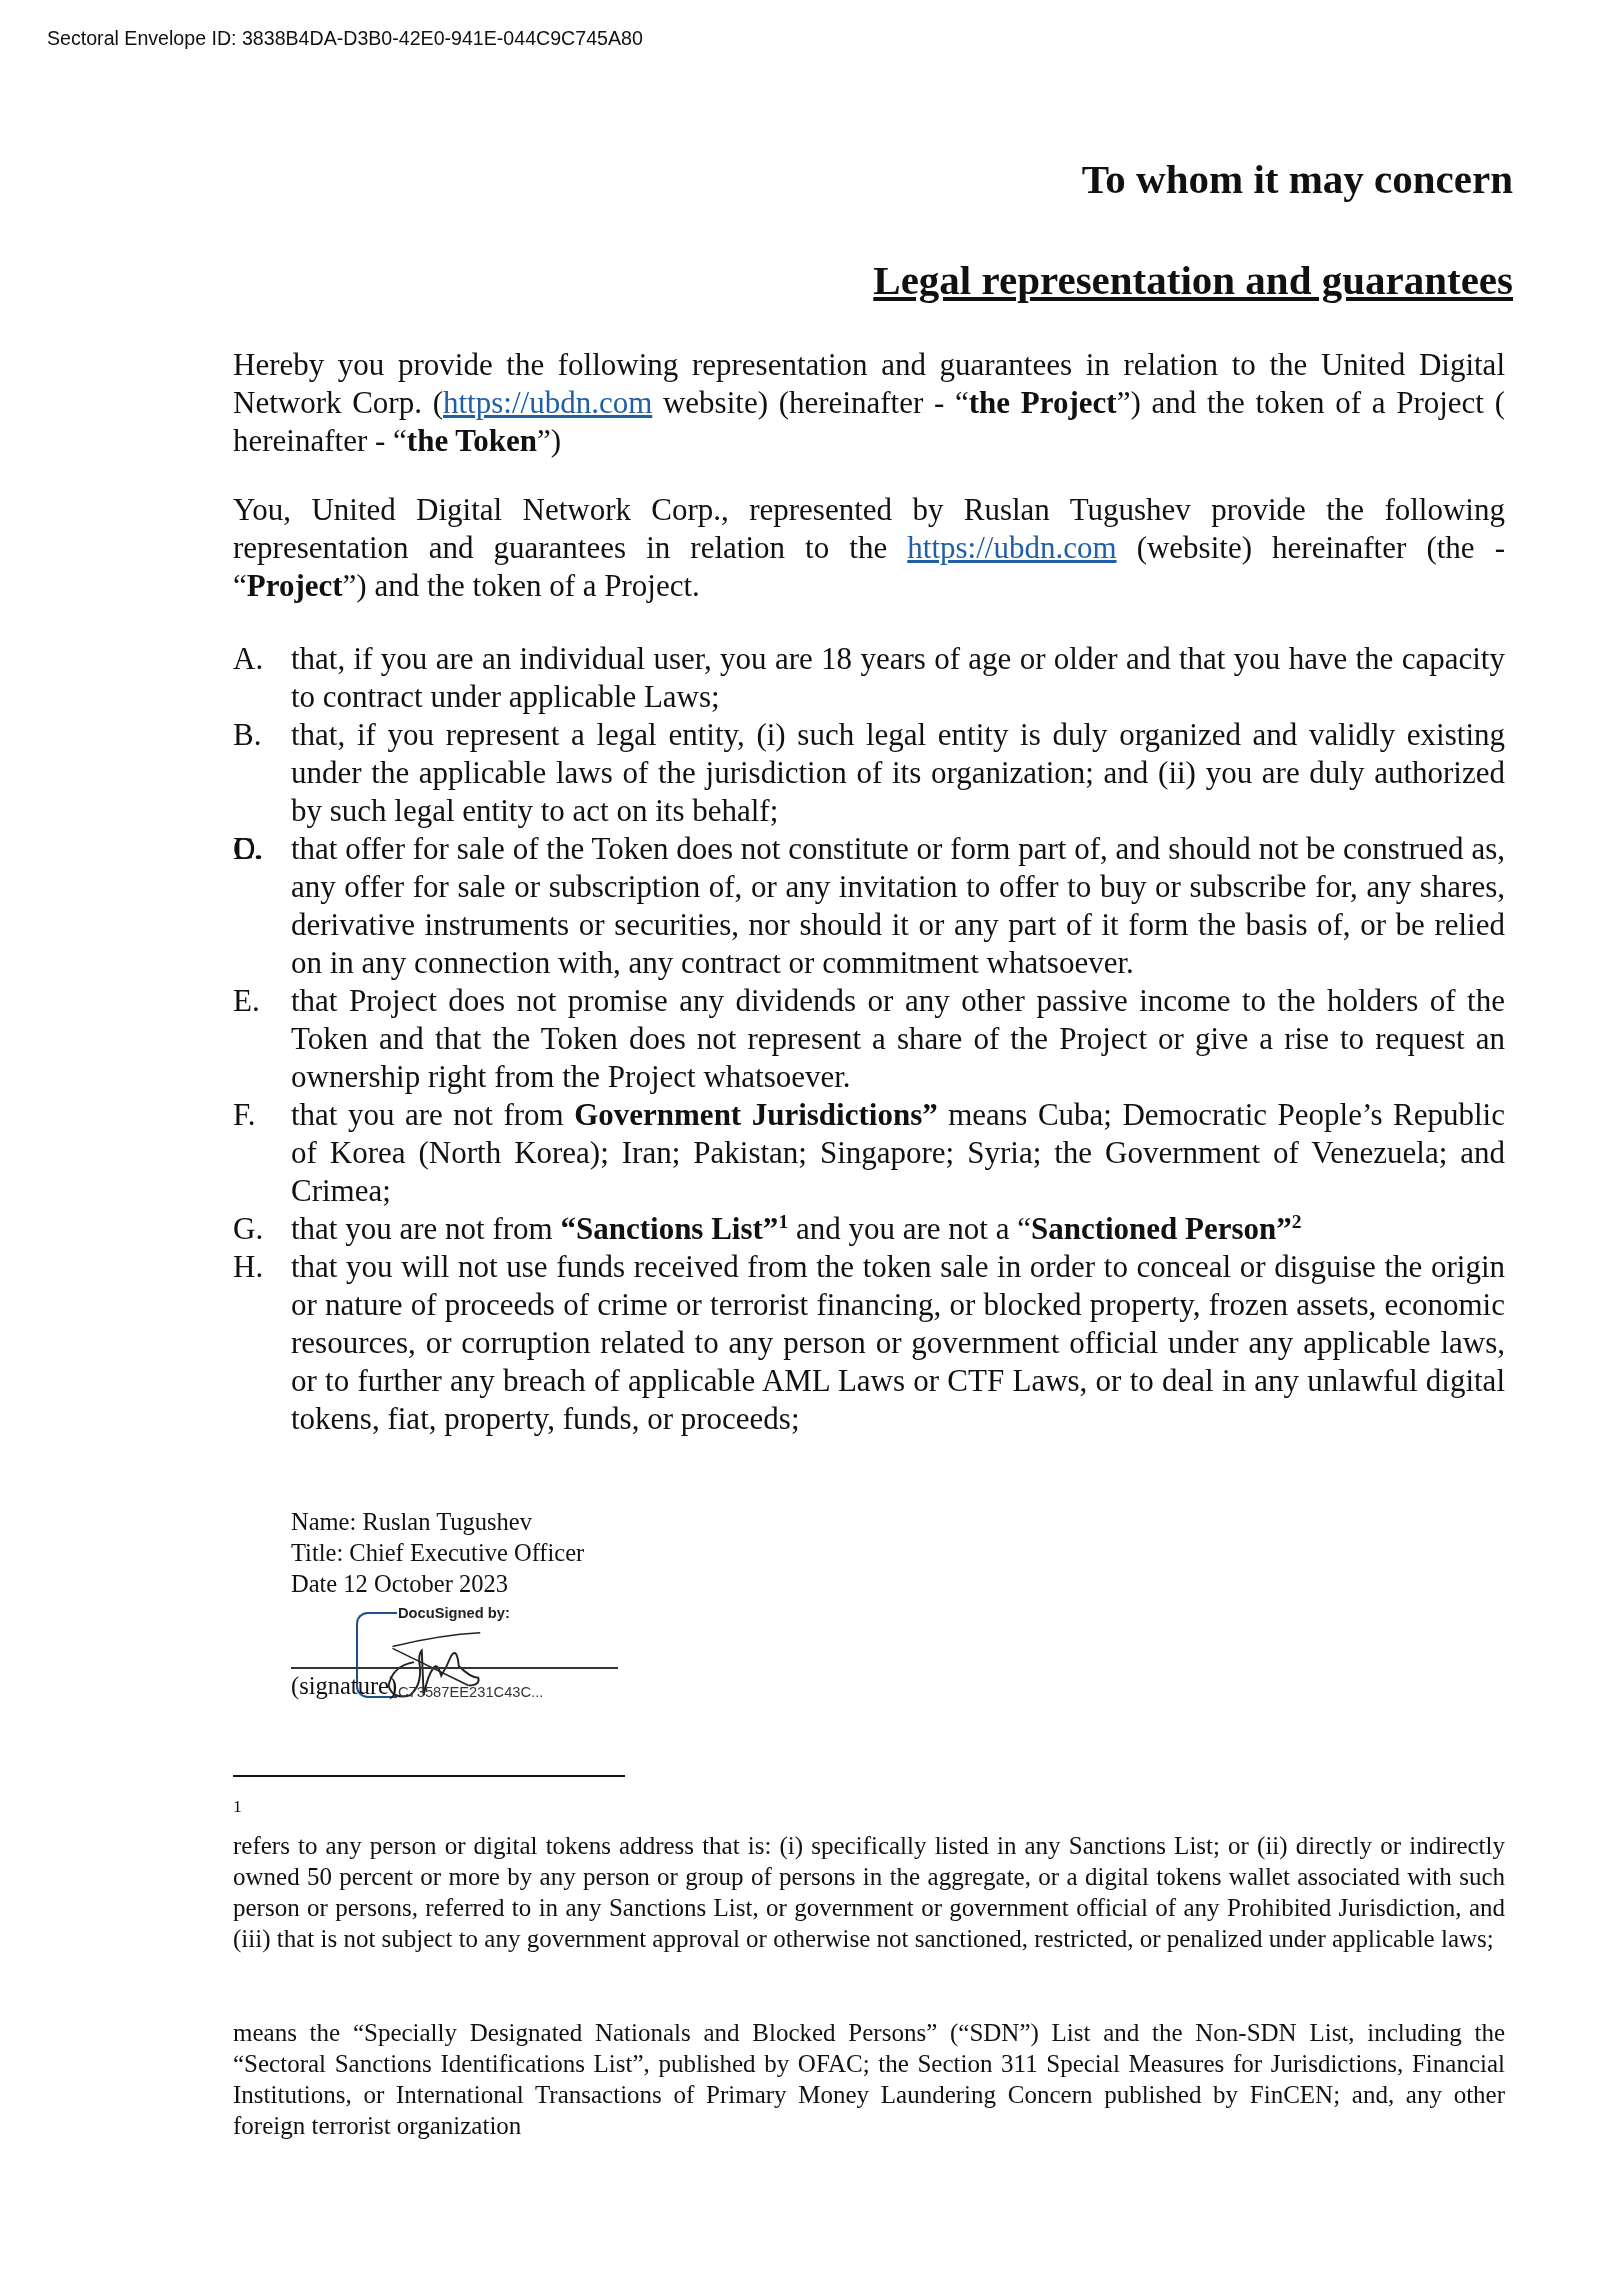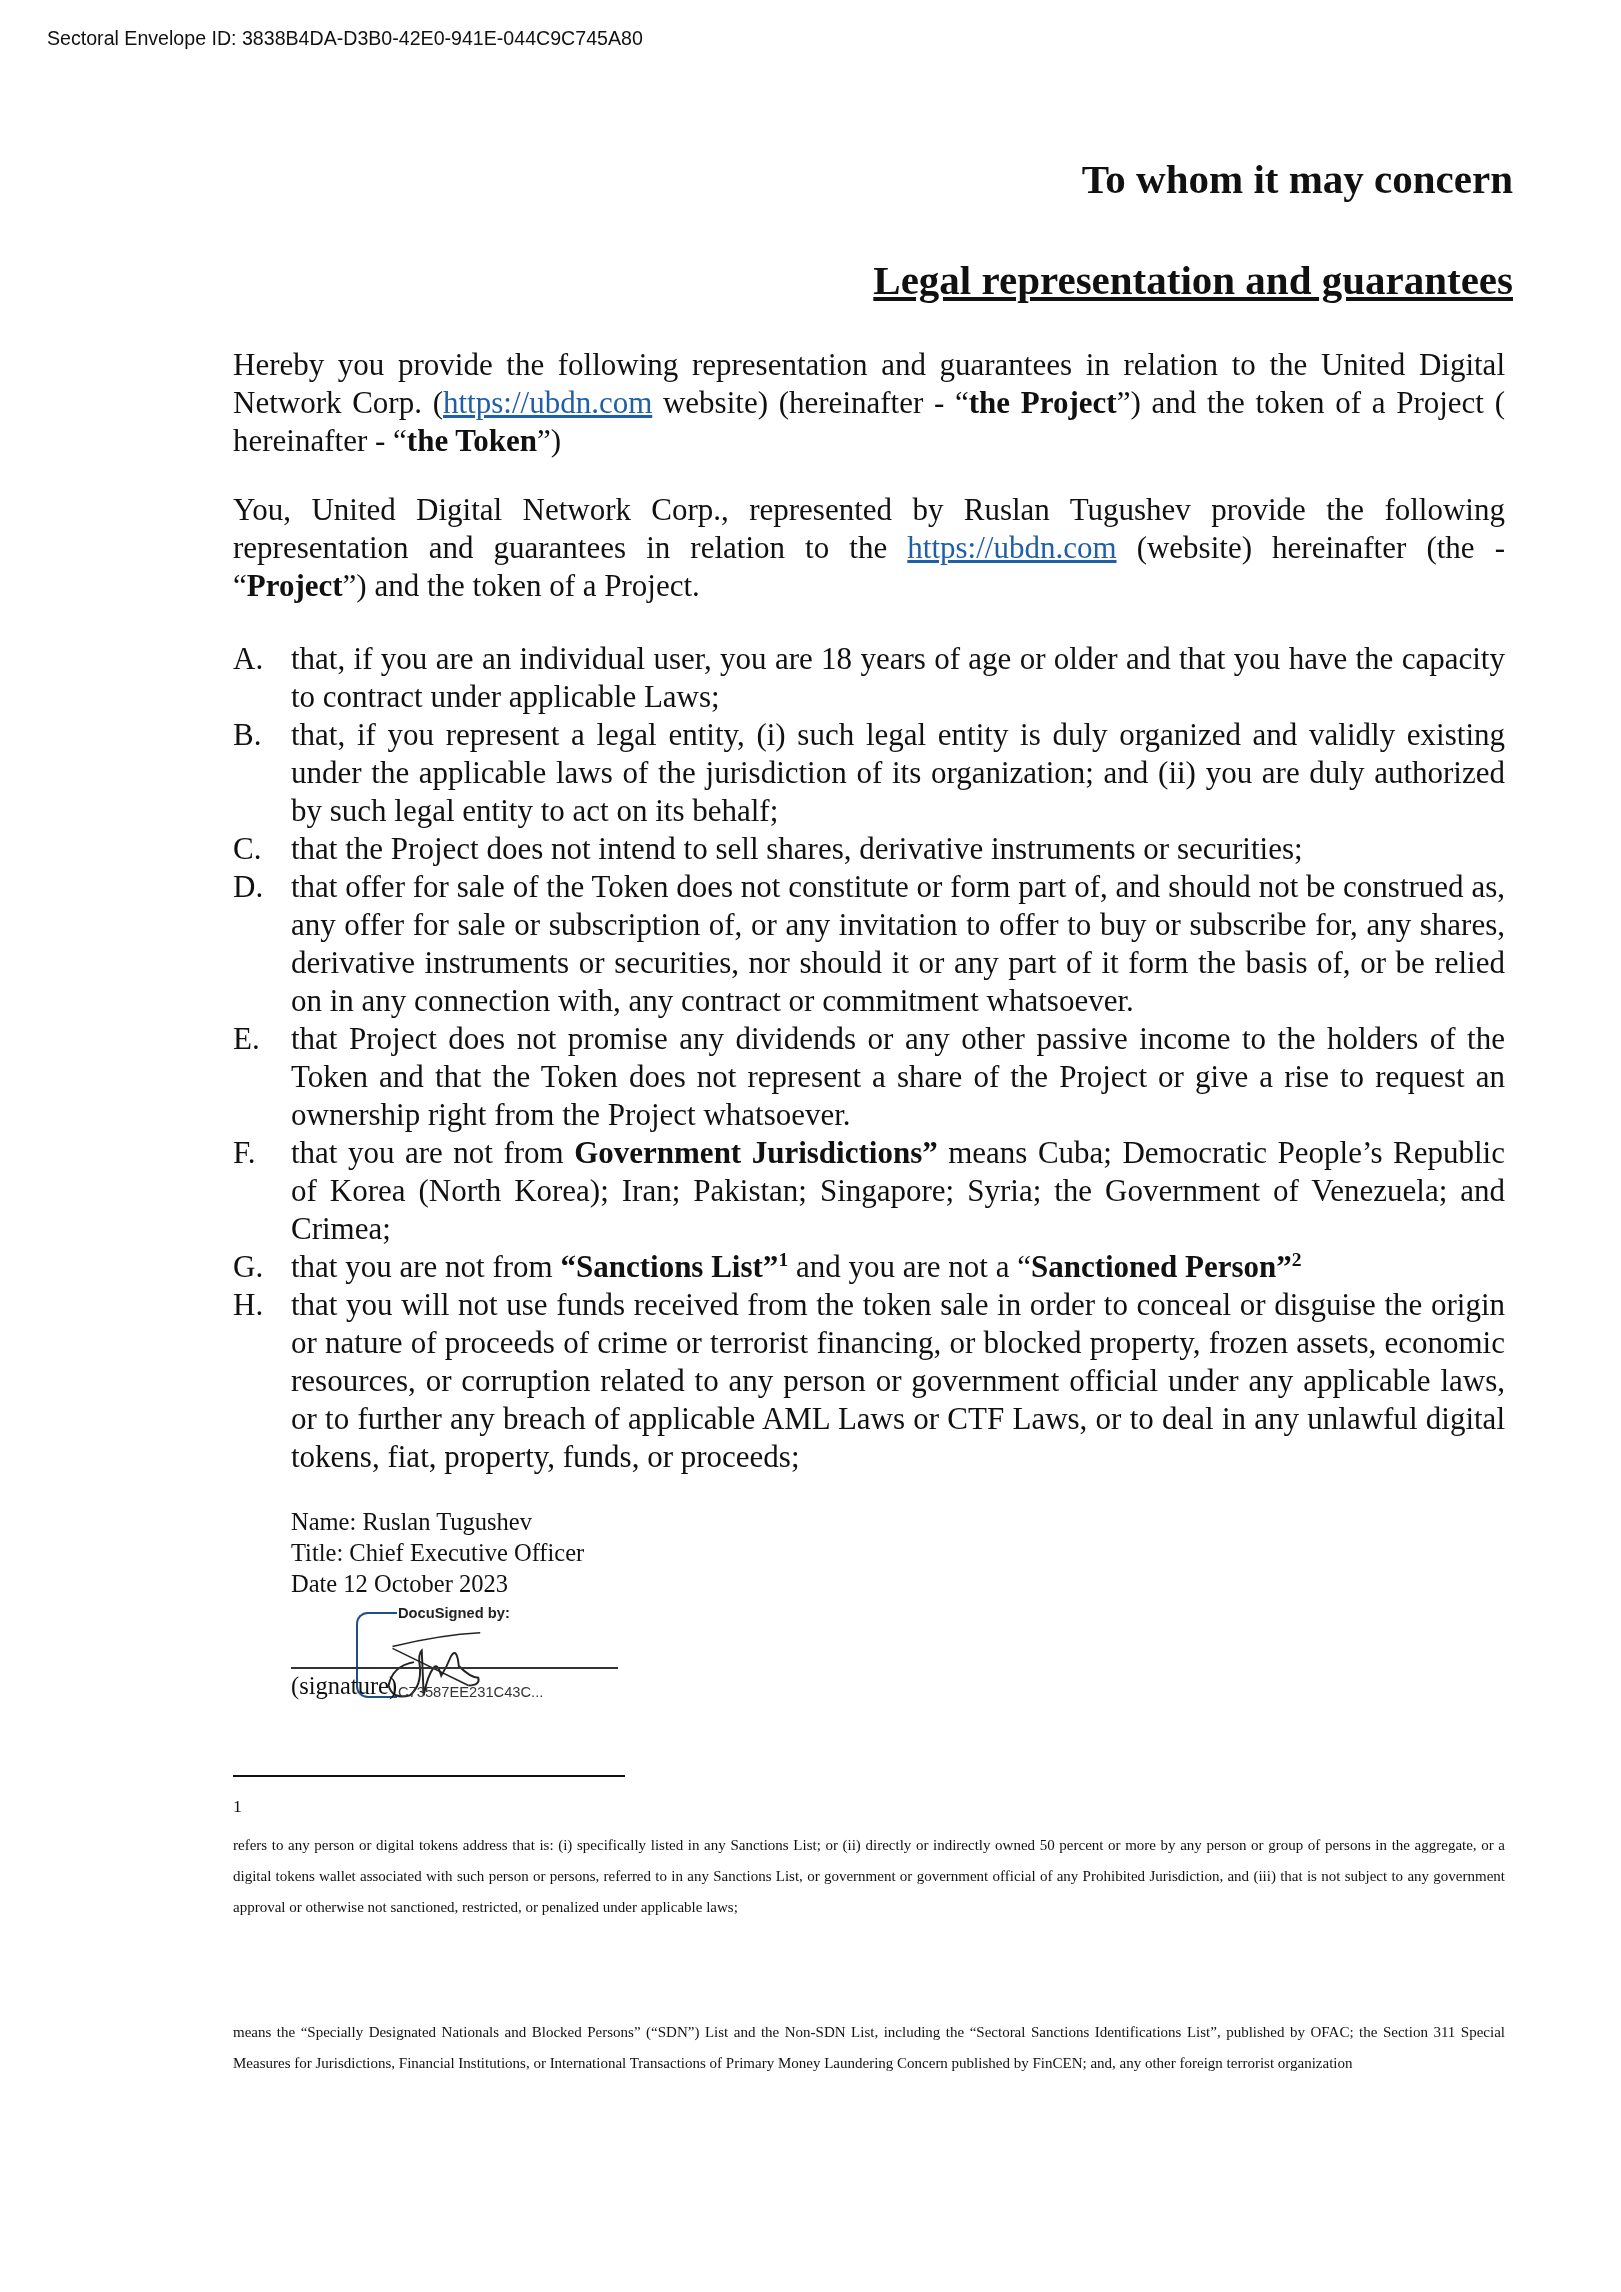--- a/index.html
+++ b/index.html
@@ -18,40 +18,40 @@
   sup { font-size: 19.6px; line-height: 0; }
   .sigblock { position: absolute; left: 291px; top: 1506px; font-size: 24.5px; line-height: 31px; }
   .sigline { position: absolute; left: 291px; top: 1667px; width: 327px; border-top: 2px solid #333; }
   .siglabel { position: absolute; left: 291px; top: 1672px; font-size: 24.5px; }
   .ds-bracket { position: absolute; left: 356px; top: 1612px; width: 39px; height: 82px; border: 2.9px solid #1e4f86; border-right: none; border-radius: 11.8px 0 0 11.8px; }
   .ds-label { position: absolute; left: 398px; top: 1605px; font-family: "Liberation Sans", sans-serif; font-weight: bold; font-size: 14.7px; color: #222; }
   .ds-id { position: absolute; left: 398px; top: 1684px; font-family: "Liberation Sans", sans-serif; font-size: 14.7px; color: #333; }
   .sig-svg { position: absolute; left: 363px; top: 1627px; }
   .fn-rule { position: absolute; left: 233px; top: 1775px; width: 392px; border-top: 2.9px solid #111; }
   .fn-num { position: absolute; left: 233px; top: 1796px; font-size: 17.6px; }
-  .fn { position: absolute; left: 233px; width: 1272px; font-size: 15px; line-height: 31px; text-align: justify; font-family: Liberation Serif, serif; }
+  .fn { position: absolute; left: 233px; width: 1272px; font-size: 25px; line-height: 31px; text-align: justify; font-family: Liberation Serif, serif; }
   .fn1 { top: 1830px; }
   .fn2 { top: 2017px; }
 </style>
 </head>
 <body>
 
 <div class="envelope">Sectoral Envelope ID: 3838B4DA-D3B0-42E0-941E-044C9C745A80</div>
 
 <div class="title t1">To whom it may concern</div>
 <div class="title t2">Legal representation and guarantees</div>
 
 <p class="para p1" style="margin:0"><span>Hereby you provide the following representation and guarantees in relation to the United Digital Network Corp. (</span><a class="link">https://ubdn.com</a><span> website) (hereinafter  - “</span><b>the Project</b><span>”) and the token of a Project ( hereinafter  - “</span><b>the Token</b><span>”)</span></p>
 
 <p class="para p2" style="margin:0"><span>You, United Digital Network Corp., represented by Ruslan Tugushev provide the following representation and guarantees in relation to the </span><a class="link">https://ubdn.com</a><span> (website) hereinafter (the - “</span><b>Project</b><span>”) and the token of a Project.</span></p>
 
 <ol class="items">
   <li><span class="marker">A.</span><span>that, if you are an individual user, you are 18 years of age or older and that you have the capacity to contract under applicable Laws;</span></li>
   <li><span class="marker">B.</span><span>that, if you represent a legal entity, (i) such legal entity is duly organized and validly existing under the applicable laws of the jurisdiction of its organization; and (ii) you are duly authorized by such legal entity to act on its behalf;</span></li>
-  <li><span class="marker">C.</span><span>that the Project does not intend to sell shares, derivative instruments or securities;</span></li>
+  <li><span class="marker">C.</span></li>
   <li><span class="marker">D.</span><span>that offer for sale of the Token does not constitute or form part of, and should not be construed as, any offer for sale or subscription of, or any invitation to offer to buy or subscribe for, any shares, derivative instruments or securities, nor should it or any part of it form the basis of, or be relied on in any connection with, any contract or commitment whatsoever.</span></li>
   <li><span class="marker">E.</span><span>that Project does not promise any dividends or any other passive income to the holders of the Token and that the Token does not represent a share of the Project or give a rise to request an ownership right from the Project whatsoever.</span></li>
   <li><span class="marker">F.</span><span>that you are not from </span><b>Government Jurisdictions”</b><span> means Cuba; Democratic People’s Republic of Korea (North Korea); Iran; Pakistan; Singapore; Syria; the Government of Venezuela; and Crimea;</span></li>
   <li><span class="marker">G.</span><span>that you are not from </span><b>“Sanctions List”</b><sup><b>1</b></sup><span> and you are not a “</span><b>Sanctioned Person”</b><sup><b>2</b></sup></li>
   <li><span class="marker">H.</span><span>that you will not use funds received from the token sale in order to conceal or disguise the origin or nature of proceeds of crime or terrorist financing, or blocked property, frozen assets, economic resources, or corruption related to any person or government official under any applicable laws, or to further any breach of applicable AML Laws or CTF Laws, or to deal in any unlawful digital tokens, fiat, property, funds, or proceeds;</span></li>
 </ol>
 
 <div class="sigblock">
   <div>Name: Ruslan Tugushev</div>
   <div>Title: Chief Executive Officer</div>

